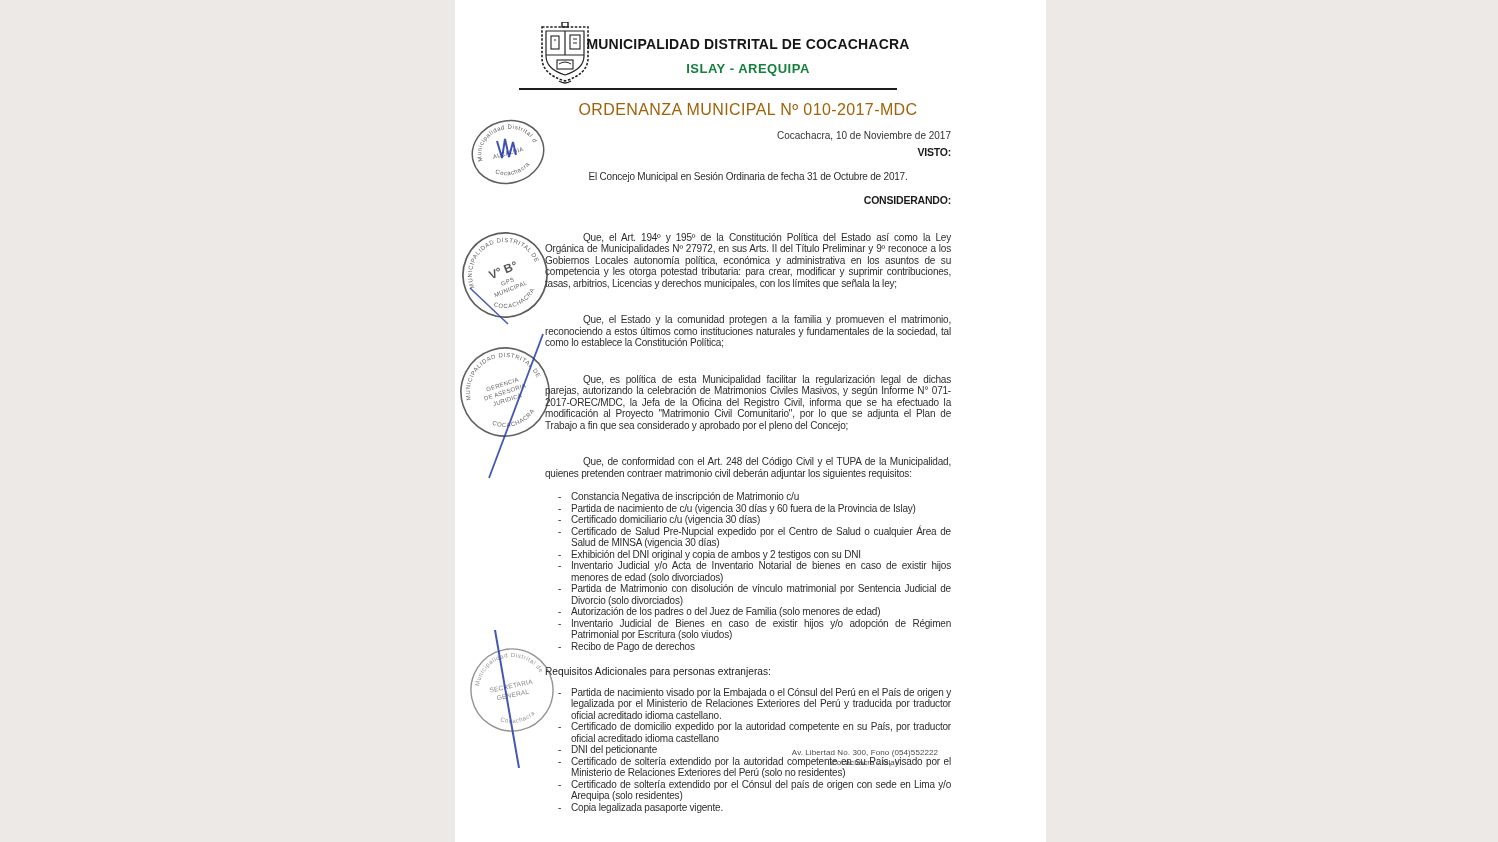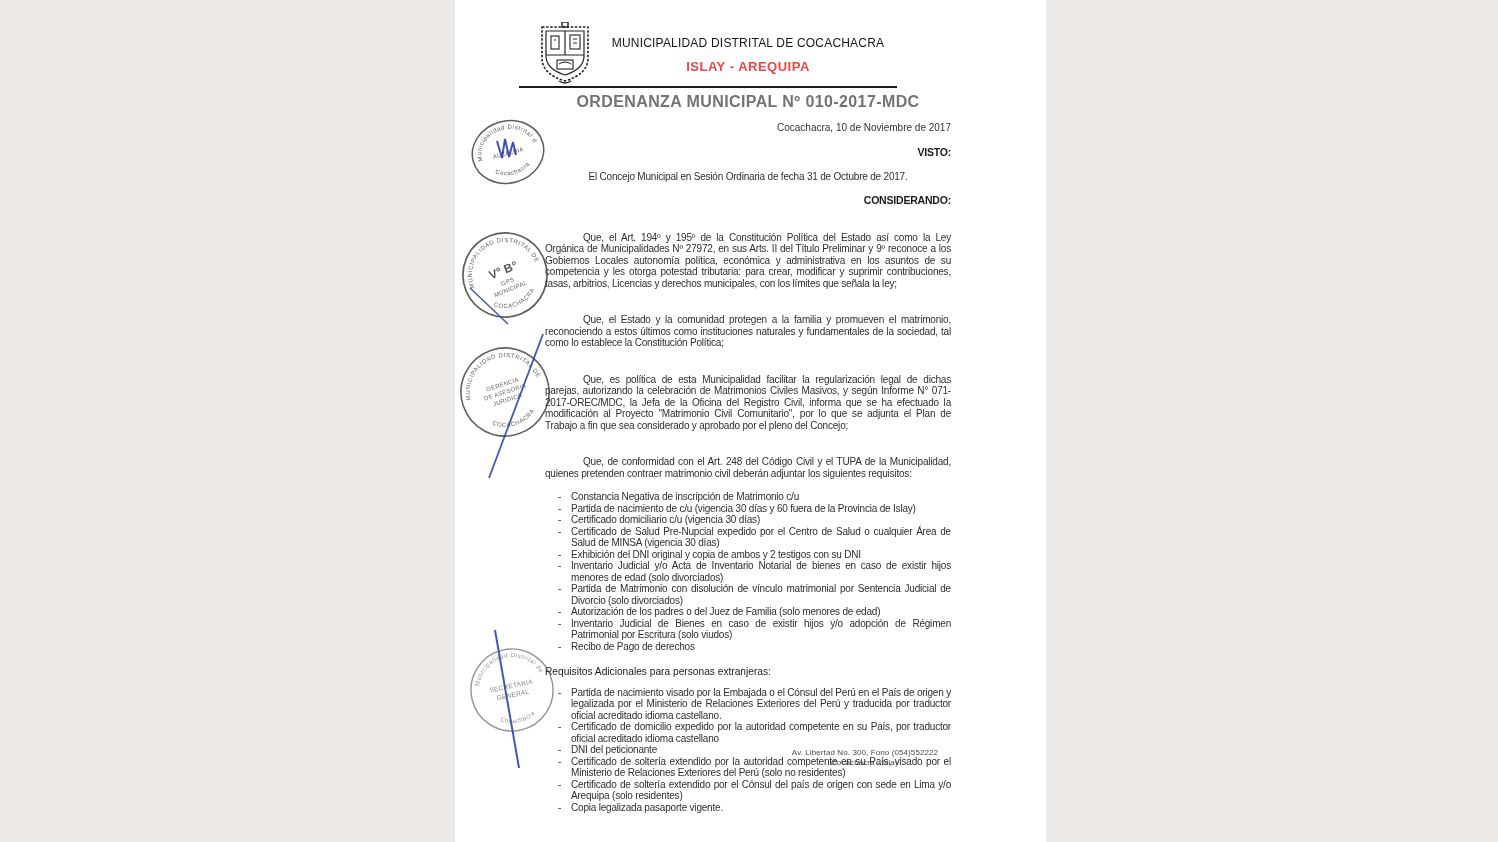--- a/index.html
+++ b/index.html
@@ -7,24 +7,24 @@
     width:1498px;height:842px;overflow:hidden;
     background:#ece9e6;
     font-family:"Liberation Sans",sans-serif;
   }
   .page{
     position:absolute;left:455px;top:0;width:591px;height:842px;
     background:#ffffff;color:#2b2b2b;
   }
   
   .page-header{position:absolute;left:90px;top:0;width:406px;text-align:center;}
-  .org-name{margin-top:36px;font-size:12px;font-weight:normal;color:#161616;letter-spacing:.2px;}
-  .org-subtitle{margin-top:9px;font-size:13px;font-weight:bold;color:#ef4444;letter-spacing:.5px;}
+  .org-name{margin-top:36px;font-size:14px;font-weight:bold;color:#161616;letter-spacing:.2px;}
+  .org-subtitle{margin-top:9px;font-size:13px;font-weight:bold;color:#15803d;letter-spacing:.5px;}
   .header-divider{margin:12px 0 0 -26px;width:378px;border:0;border-top:2px solid #1d1d1d;}
-  .doc-title{margin-top:5px;font-size:16px;font-weight:bold;color:#737373;letter-spacing:.4px;}
+  .doc-title{margin-top:11px;font-size:16px;font-weight:normal;color:#a16207;letter-spacing:.4px;}
   .dateline{margin-top:11px;text-align:right;font-size:10px;color:#333;}
   
   .doc-body{
     position:absolute;left:90px;top:143px;width:406px;
     font-size:10px;line-height:11.5px;letter-spacing:-0.2px;
     color:#2e2e2e;text-align:justify;
   }
   .section-label{font-weight:bold;margin:4px 0 0 40px;font-size:10.5px;color:#1a1a1a;text-align:right;}
   .visto-label{margin-top:4px;}
   .visto-text{margin-top:12px;text-align:center;}

